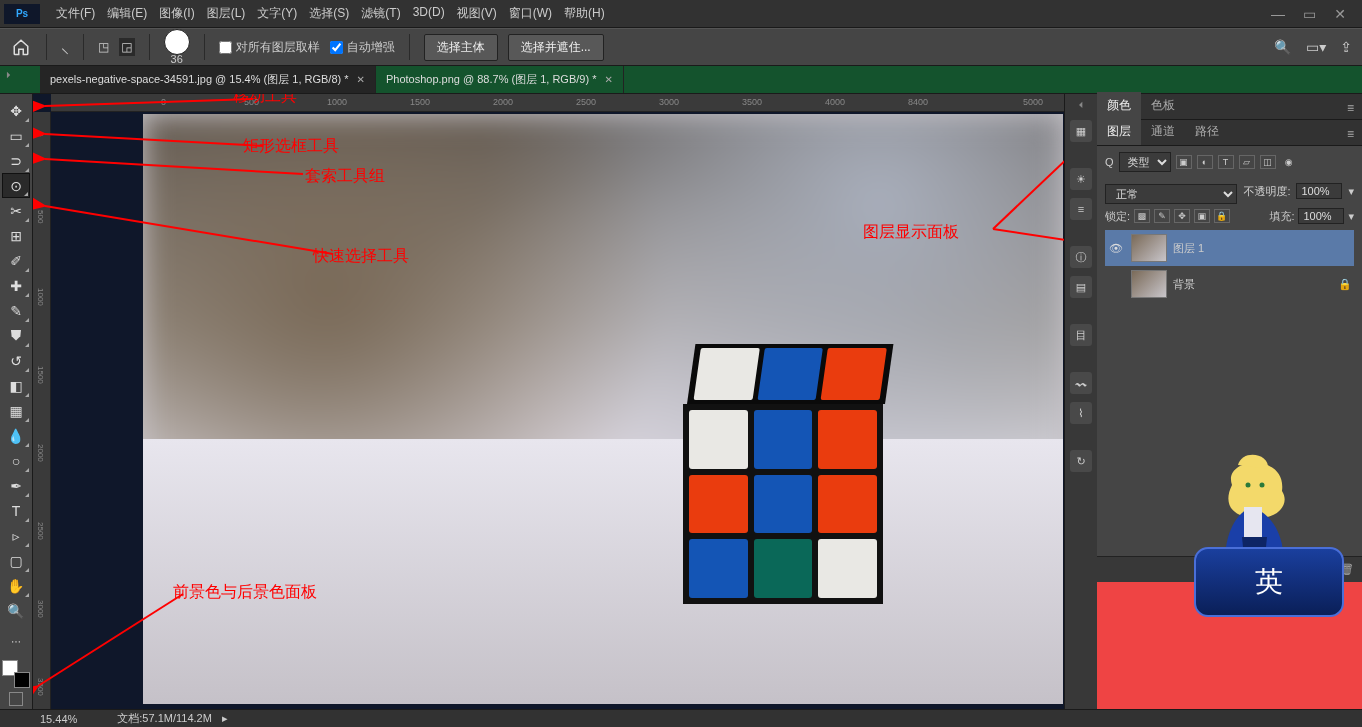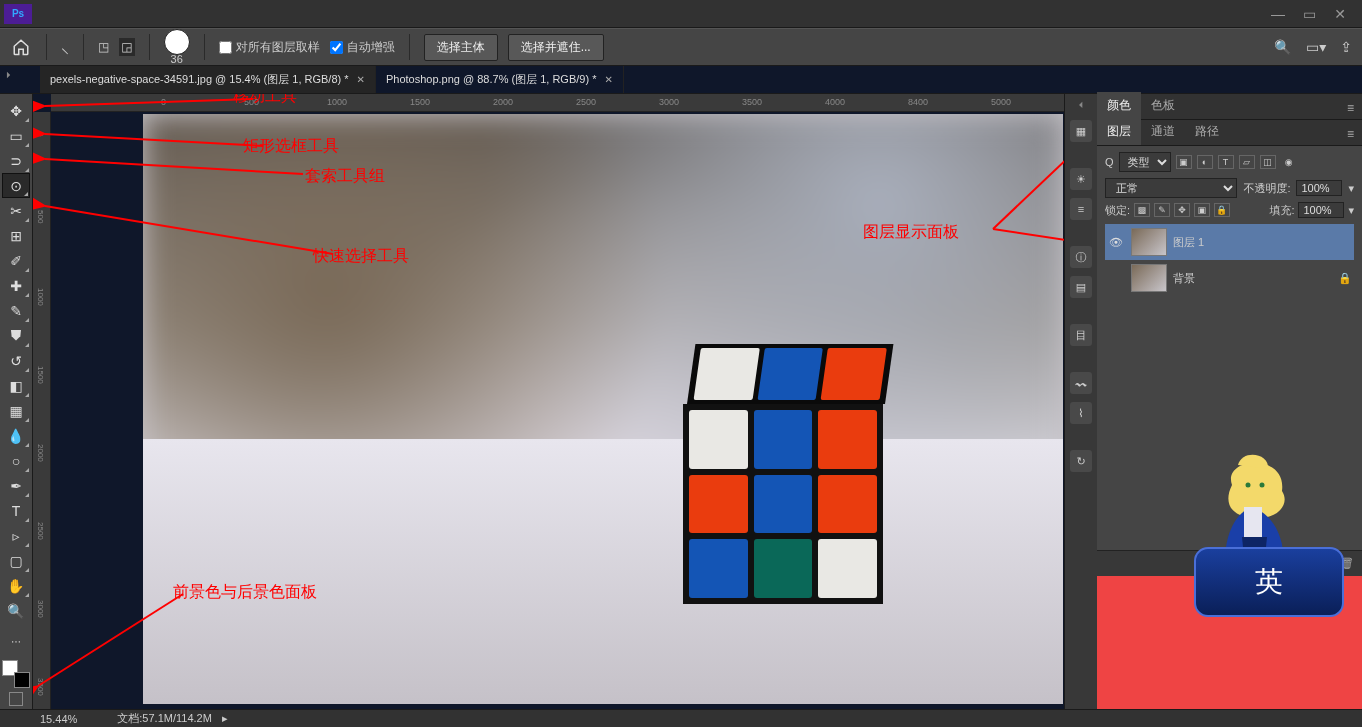--- a/index.html
+++ b/index.html
@@ -1,34 +1,34 @@
 <!DOCTYPE html>
 <html><head>
 <meta charset="utf-8">
 <style>
 * { box-sizing: border-box; margin: 0; padding: 0; font-family: "Microsoft YaHei", sans-serif; }
 body { background: #323232; color: #ccc; font-size: 12px; width: 1362px; height: 727px; overflow: hidden; position: relative; }
 
 
 .menubar { height: 28px; background: #323232; display: flex; align-items: center; padding: 0 4px; gap: 2px; border-bottom: 1px solid #1a1a1a; }
-.ps-logo { width: 28px; height: 20px; background: #4c1d95; color:#31a8ff; font-weight:bold; font-size:10px; text-align:center; line-height:20px; margin-right:8px;}
+.ps-logo { width: 36px; height: 20px; background: #0f172a; color:#31a8ff; font-weight:bold; font-size:10px; text-align:center; line-height:20px; margin-right:8px;}
 .menu-item { padding: 4px 6px; font-size:12px; cursor: pointer; }
 .win-controls { margin-left:auto; display:flex; gap:18px; padding-right:12px; font-size:14px; color:#999;}
 
 
 .optionbar { height: 38px; background:#454545; border-top:1px solid #555; border-bottom:1px solid #1a1a1a; display:flex; align-items:center; padding:0 10px; gap:10px;}
 .home-icon { width:22px; height:22px; display:flex; align-items:center; justify-content:center;}
 .sep { width:1px; height:26px; background:#2a2a2a; margin:0 4px;}
 .brush-prev { width:26px; height:26px; background:#fff; border-radius:50%; border:1px solid #222;}
 .option-btn { background:#585858; color:#eee; padding:4px 12px; border:1px solid #222; font-size:12px; border-radius:2px;}
 .check { display:flex; align-items:center; gap:4px; font-size:12px;}
 .rt-icons { margin-left:auto; display:flex; gap:14px; color:#ccc; font-size:14px;}
 
 
-.tabbar { height:28px; background:#0f172a; border-bottom:1px solid #1a1a1a; display:flex; align-items:flex-end; padding-left:40px;}
+.tabbar { height:28px; background:#14532d; border-bottom:1px solid #1a1a1a; display:flex; align-items:flex-end; padding-left:40px;}
 .doc-tab { padding:6px 10px; font-size:11px; color:#ddd; display:flex; align-items:center; gap:8px; border-right:1px solid #222;}
 .doc-tab.active { background:#252525; }
 .close-x { color:#aaa; font-size:10px;}
 .tab-collapse { position:absolute; left:6px; top:70px; width:16px; height:12px; color:#888; font-size:9px;}
 
 
 .main-area { position:absolute; left:0; top:94px; right:0; bottom:18px; display:flex;}
 .toolbox { width:33px; background:#454545; border-right:1px solid #1a1a1a; display:flex; flex-direction:column; align-items:center; padding-top:4px; gap:0;}
 .tool { width:28px; height:25px; display:flex; align-items:center; justify-content:center; color:#ddd; font-size:14px; position:relative;}
 .tool.sel { background:#2a2a2a; border:1px solid #111;}
@@ -78,39 +78,52 @@
 .ptab.active { background:#454545; color:#eee;}
 .ptab-menu { margin-left:auto; padding:4px 8px; color:#aaa;}
 .panel-body { background:#454545; padding:6px 8px; font-size:11px;}
 .layer-row { display:flex; align-items:center; gap:6px; padding:4px 2px;}
 .layer-row.sel{ background:#5a7aa8;}
 .layer-thumb{ width:36px; height:28px; border:1px solid #777; background:linear-gradient(135deg,#7a6a58,#c8c5ca);}
 .filter-row{ display:flex; align-items:center; gap:5px; margin-bottom:6px;}
 .kind-select { background:#3b3b3b; border:1px solid #222; color:#ddd; padding:2px 4px; font-size:11px;}
 .mini-ico { width:16px; height:14px; border:1px solid #666; display:inline-flex;align-items:center;justify-content:center;font-size:9px;color:#ccc;}
 .blend-row{ display:flex; align-items:center; gap:6px; margin-bottom:4px;}
-.blend-sel{ background:#3b3b3b; border:1px solid #222; color:#ddd; padding:2px 6px; font-size:11px; flex:1;}
+.blend-sel{ background:#3b3b3b; border:1px solid #222; color:#ddd; padding:2px 6px; font-size:11px; flex:1;margin-top:6px;}
 .pct-box{ background:#3b3b3b; border:1px solid #222; color:#ddd; padding:1px 4px; width:46px; font-size:11px;}
 .lock-row{ display:flex; align-items:center; gap:4px; font-size:11px;}
 .layer-list{ margin-top:6px; min-height:320px;}
 .eye{ width:18px; text-align:center; color:#ddd;}
 .panel-footer{ height:26px; background:#383838; border-top:1px solid #222; display:flex; align-items:center; justify-content:flex-end; gap:10px; padding:0 8px; font-size:11px; color:#aaa;}
 
 
 .statusbar{ position:absolute; left:0; right:0; bottom:0; height:18px; background:#323232; border-top:1px solid #1a1a1a; display:flex; align-items:center; padding:0 40px; gap:40px; font-size:11px; color:#ccc;}
 
 
 .ime-widget{ position:absolute; right:18px; bottom:110px; width:150px; height:70px; background:linear-gradient(180deg,#1a3f9e,#0a1f58); border-radius:14px; border:2px solid #4a6fd8; display:flex; align-items:center; justify-content:center; color:#fff; font-size:28px;}
 .saber{ position:absolute; right:50px; bottom:120px; width:120px; height:160px; pointer-events:none;}
 </style>
 </head>
 <body>
 
 <div class="menubar">
   <div class="ps-logo">Ps</div>
+  <div id="menu-container" style="display:flex;">
+      <div class="menu-item">文件(F)</div>
+      <div class="menu-item">编辑(E)</div>
+      <div class="menu-item">图像(I)</div>
+      <div class="menu-item">图层(L)</div>
+      <div class="menu-item">文字(Y)</div>
+      <div class="menu-item">选择(S)</div>
+      <div class="menu-item">滤镜(T)</div>
+      <div class="menu-item">3D(D)</div>
+      <div class="menu-item">视图(V)</div>
+      <div class="menu-item">窗口(W)</div>
+      <div class="menu-item">帮助(H)</div>
+    </div>
   <div class="win-controls">
     <span>―</span>
     <span>▭</span>
     <span>✕</span>
   </div>
 </div>
 
 <div class="optionbar">
   <div class="home-icon">
       <svg width="18" height="18" viewBox="0 0 24 24" fill="none" stroke="#ddd" stroke-width="2">
@@ -196,21 +209,21 @@
         <span style="left: 110px;">0</span>
         <span style="left: 193px;">500</span>
         <span style="left: 276px;">1000</span>
         <span style="left: 359px;">1500</span>
         <span style="left: 442px;">2000</span>
         <span style="left: 525px;">2500</span>
         <span style="left: 608px;">3000</span>
         <span style="left: 691px;">3500</span>
         <span style="left: 774px;">4000</span>
         <span style="left: 857px;">8400</span>
-        <span style="left: 940px;">5000</span>
+        <span style="left: 972px;">5000</span>
       </div>
     <div class="ruler-v" id="ruler-v">
         <span style="top: 20px;">0</span>
         <span style="top: 98px;">500</span>
         <span style="top: 176px;">1000</span>
         <span style="top: 254px;">1500</span>
         <span style="top: 332px;">2000</span>
         <span style="top: 410px;">2500</span>
         <span style="top: 488px;">3000</span>
         <span style="top: 566px;">3500</span>

